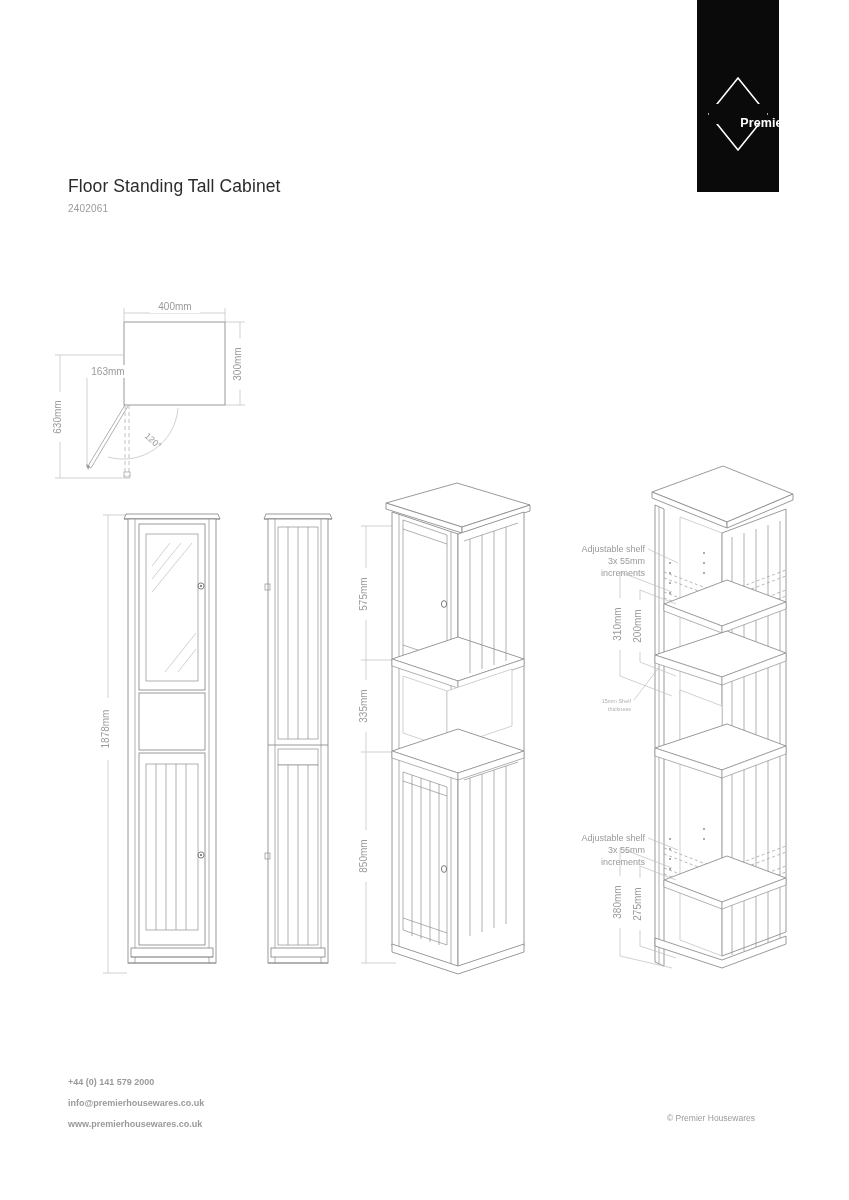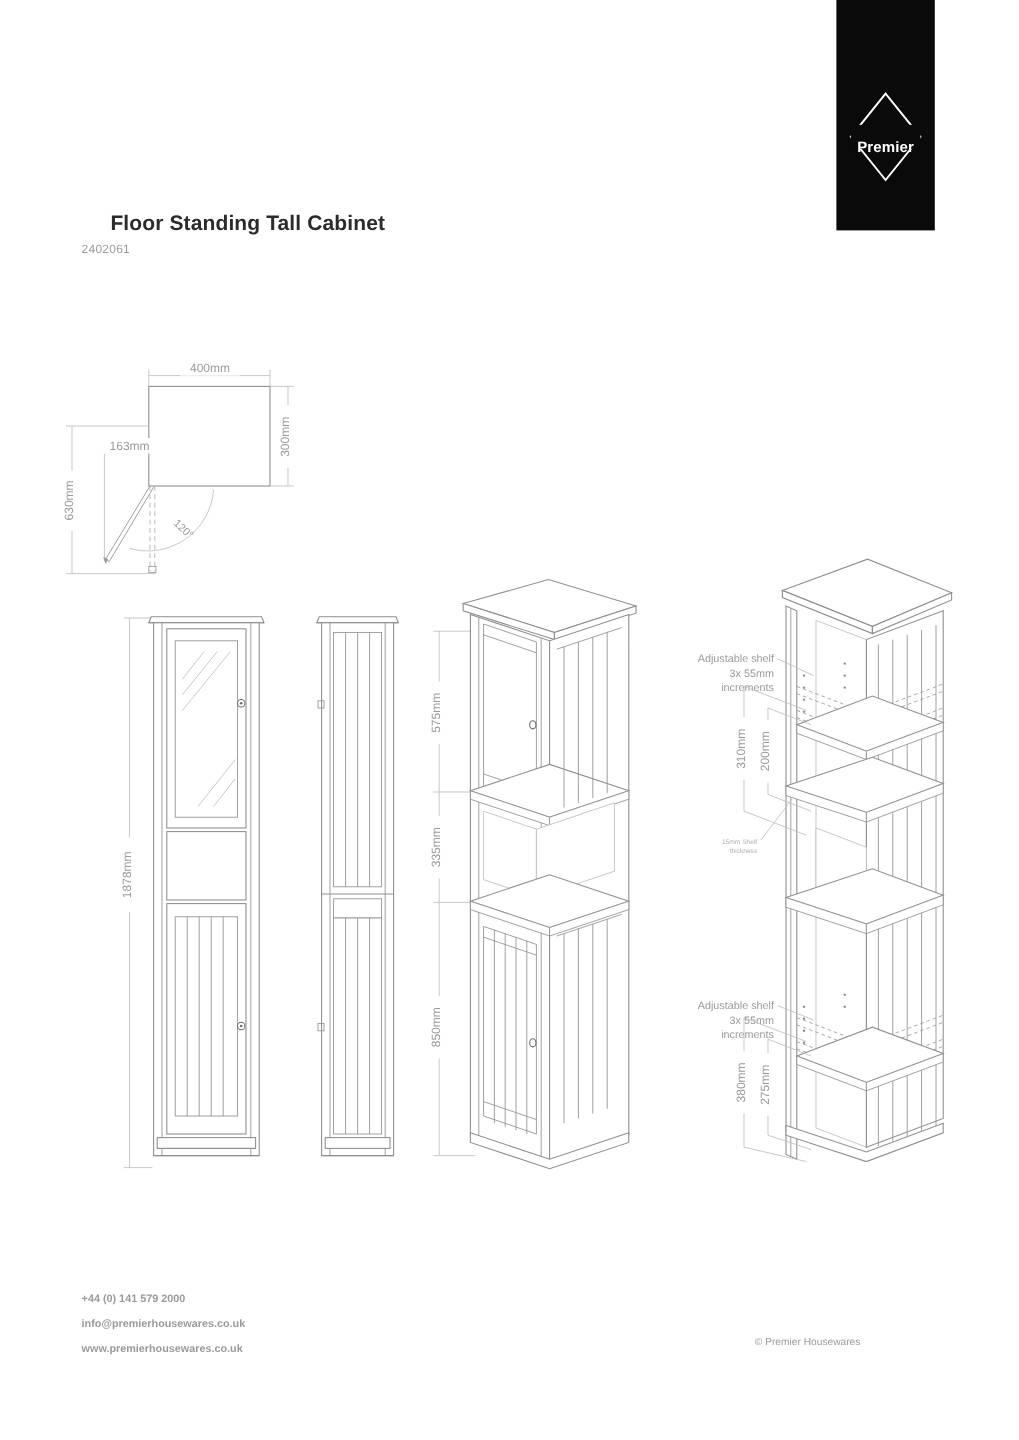--- a/index.html
+++ b/index.html
@@ -12,35 +12,36 @@
     position:absolute;left:697px;top:0;width:82px;height:192px;
     background:#0a0a0a;
   }
   .logo-mark{
     position:absolute;left:0;top:70px;width:82px;height:88px;
   }
   .logo-word{
     position:absolute;left:0;top:116px;width:82px;text-align:center;
     color:#ffffff;font-size:12.5px;font-weight:bold;letter-spacing:0.1px;
     font-family:"Liberation Sans",sans-serif;
+    padding-left:26px;
   }
   .page-title{
     position:absolute;left:68px;top:176px;
-    font-size:17.5px;color:#2b2b2b;font-weight:bold;letter-spacing:0.1px;margin-left:24px;
+    font-size:17.5px;color:#2b2b2b;font-weight:normal;letter-spacing:0.1px;
   }
   .page-code{
     position:absolute;left:68px;top:203px;
     font-size:10px;color:#9a9a9a;letter-spacing:0.2px;
   }
   .footer{
     position:absolute;left:68px;top:1072px;font-size:9px;line-height:21px;color:#9a9a9a;
   }
   .footer div{white-space:nowrap;font-weight:bold;}
   .copyright{
-    position:absolute;left:629px;top:1113px;font-size:8.5px;color:#9a9a9a;
+    position:absolute;left:667px;top:1113px;font-size:8.5px;color:#9a9a9a;
   }
   svg{display:block;}
   .drawing{position:absolute;left:0;top:0;}
   text{font-family:"Liberation Sans","DejaVu Sans",sans-serif;fill:#9a9a9a;}
 </style>
 </head>
 <body>
 
 <div class="logo-panel">
   <svg class="logo-mark" viewBox="0 0 82 88">

